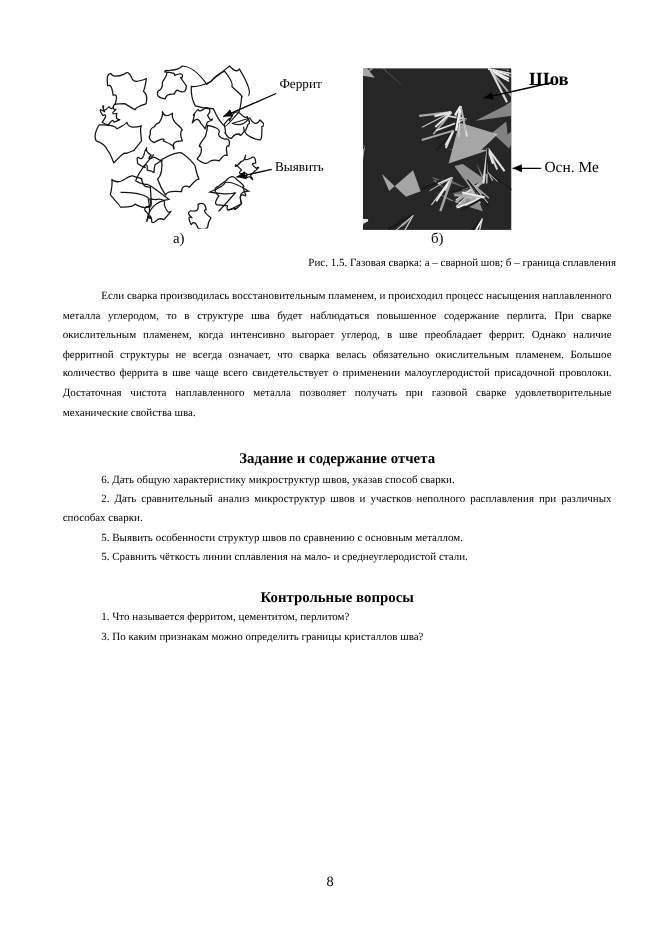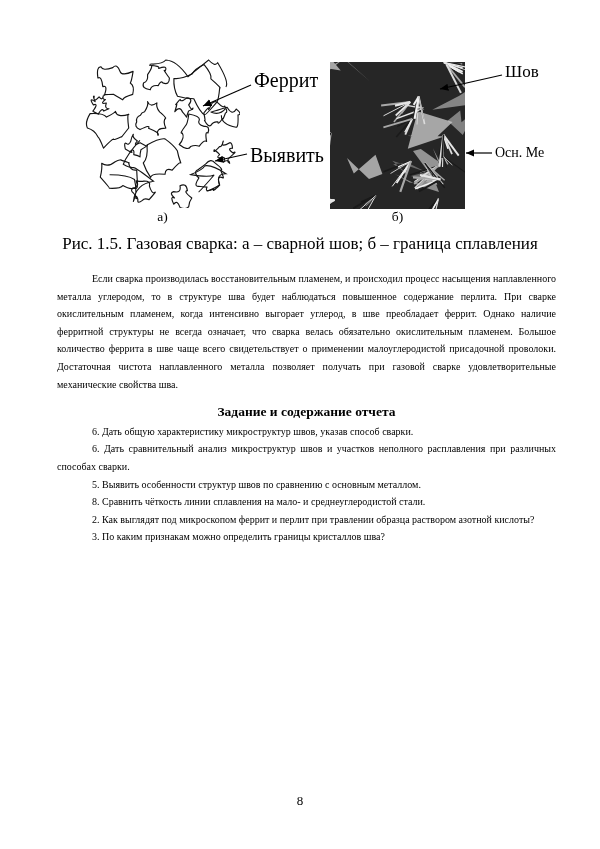--- a/index.html
+++ b/index.html
@@ -5,36 +5,36 @@
   *{margin:0;padding:0;box-sizing:border-box}
   html,body{background:#ffffff}
   body{width:600px;height:849px;font-family:"Liberation Serif","DejaVu Serif",serif;color:#000}
   .page{position:relative;width:600px;height:849px;background:#fff;padding-top:58px;overflow:hidden}
 
   
   .figure-row{position:relative;width:600px;height:172px}
   .microA{position:absolute;left:85px;top:0;width:155px;height:150px;background:#fff}
   .microB{position:absolute;left:330px;top:4px;width:135px;height:147px}
   .arrows{position:absolute;left:0;top:0;width:600px;height:172px;pointer-events:none}
-  .fig-label{position:absolute;font-size:20px;white-space:nowrap}
+  .fig-label{position:absolute;font-size:12px;white-space:nowrap}
   .lbl-ferrit{left:254px;top:11px}
   .lbl-perlit{left:250px;top:86px}
-  .lbl-shov{left:505px;top:4px;font-weight:normal;font-size:17px}
+  .lbl-shov{left:481px;top:4px;font-weight:bold;font-size:17px}
   .lbl-osnme{left:495px;top:87px;font-weight:normal;font-size:14px}
   .sub{position:absolute;top:151px;font-size:13.5px}
   .sub-a{left:85px;width:155px;text-align:center}
   .sub-b{left:330px;width:135px;text-align:center}
 
-  .caption{margin:4px 40px 0;text-align:center;font-size:17px}
+  .caption{margin:4px 40px 0;text-align:right;font-size:10px}
 
   
   .text{margin:16px 44px 0 57px}
   .para{font-size:10px;line-height:17.6px;text-align:justify;text-indent:35px}
   .head{font-size:13.5px;line-height:17.6px;font-weight:bold;text-align:center}
-  .h1m{margin-top:10px;margin-bottom:2px}
+  .h1m{margin-top:24px;margin-bottom:2px}
   .h2m{margin-top:18px;margin-bottom:2px}
 
   .pageno{position:absolute;left:0;right:0;bottom:40px;text-align:center;font-size:13px}
 </style>
 </head>
 <body>
 
 <div class="page">
 
   <div class="figure-row">
@@ -190,22 +190,23 @@
     <span class="sub sub-b">б)</span>
   </div>
 
   <div class="caption">Рис. 1.5. Газовая сварка: а – сварной шов; б – граница сплавления</div>
 
   <div class="text">
     <p class="para">Если сварка производилась восстановительным пламенем, и происходил процесс насыщения наплавленного металла углеродом, то в структуре шва будет наблюдаться повышенное содержание перлита. При сварке окислительным пламенем, когда интенсивно выгорает углерод, в шве преобладает феррит. Однако наличие ферритной структуры не всегда означает, что сварка велась обязательно окислительным пламенем. Большое количество феррита в шве чаще всего свидетельствует о применении малоуглеродистой присадочной проволоки. Достаточная чистота наплавленного металла позволяет получать при газовой сварке удовлетворительные механические свойства шва.</p>
 
     <h3 class="head h1m">Задание и содержание отчета</h3>
     <p class="para">6. Дать общую характеристику микроструктур швов, указав способ сварки.</p>
-    <p class="para">6. Дать сравнительный анализ микроструктур швов и участков неполного расплавления при различных способах сварки.</p>
+    <p class="para">2. Дать сравнительный анализ микроструктур швов и участков неполного расплавления при различных способах сварки.</p>
     <p class="para">5. Выявить особенности структур швов по сравнению с основным металлом.</p>
-    <p class="para">8. Сравнить чёткость линии сплавления на мало- и среднеуглеродистой стали.</p>
-
-    <p class="para">2. Как выглядят под микроскопом феррит и перлит при травлении образца раствором азотной кислоты?</p>
+    <p class="para">5. Сравнить чёткость линии сплавления на мало- и среднеуглеродистой стали.</p>
+
+    <h3 class="head h2m">Контрольные вопросы</h3>
+    <p class="para">1. Что называется ферритом, цементитом, перлитом?</p>
     <p class="para">3. По каким признакам можно определить границы кристаллов шва?</p>
   </div>
 
   <div class="pageno">8</div>
 </div>
 
 </body></html>

